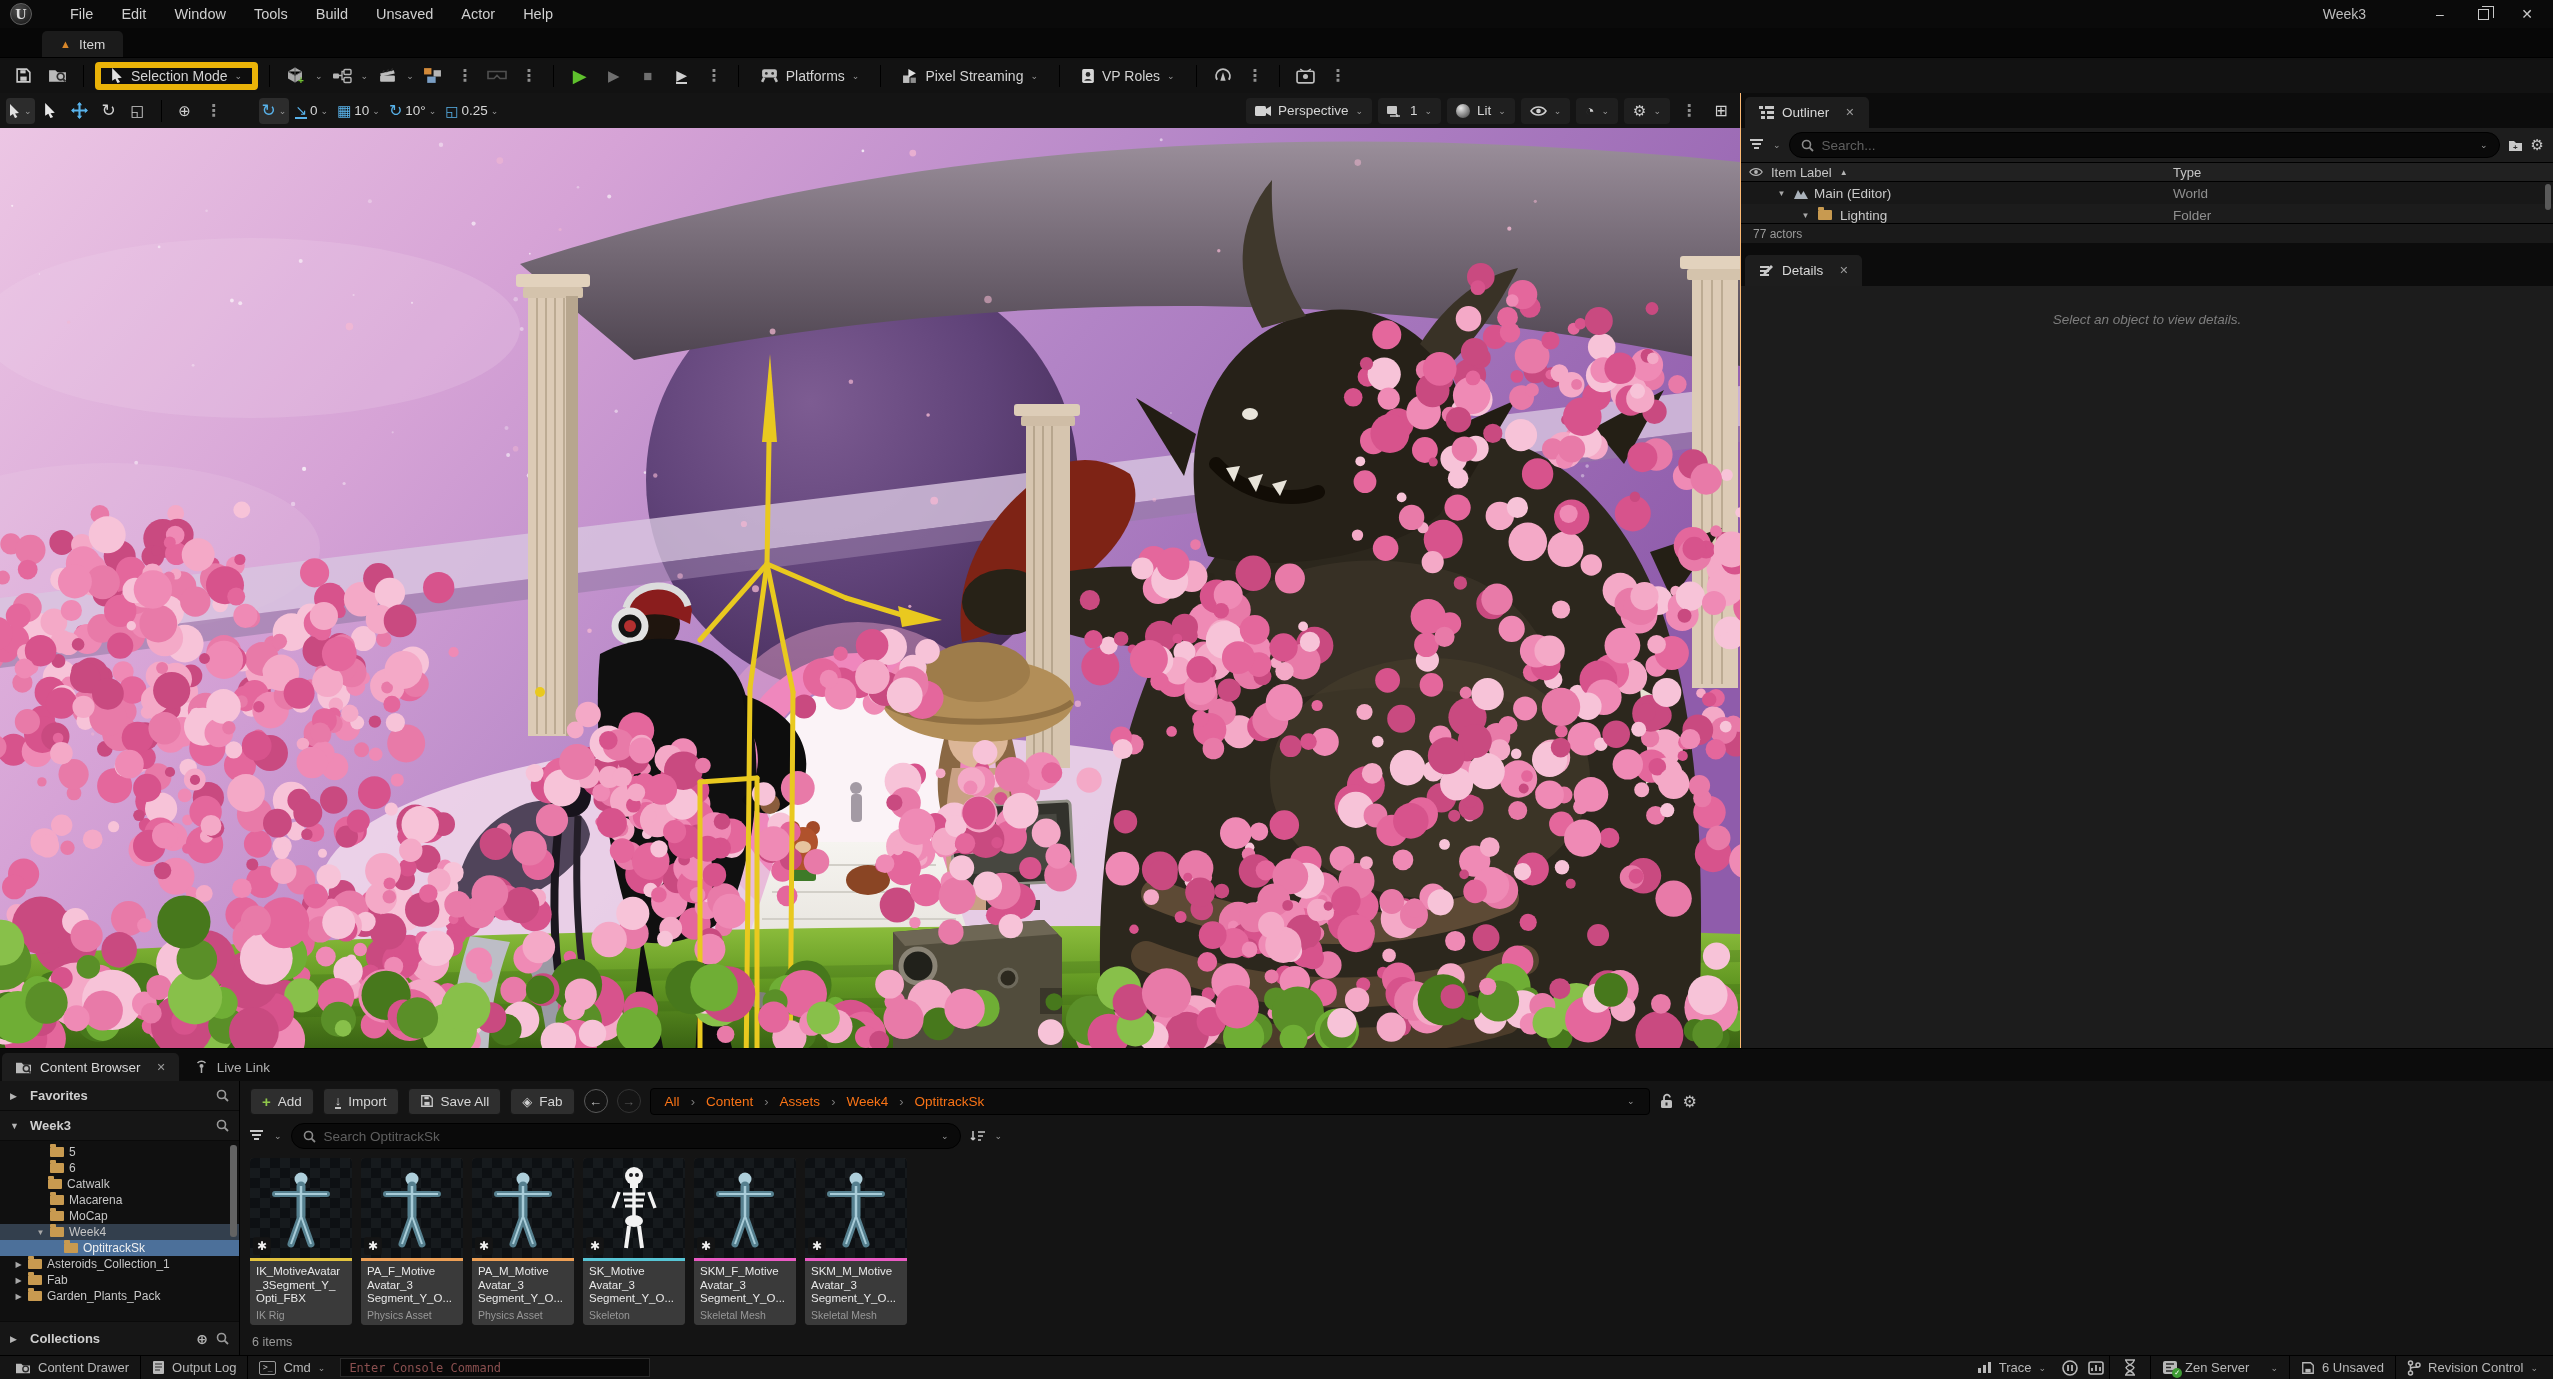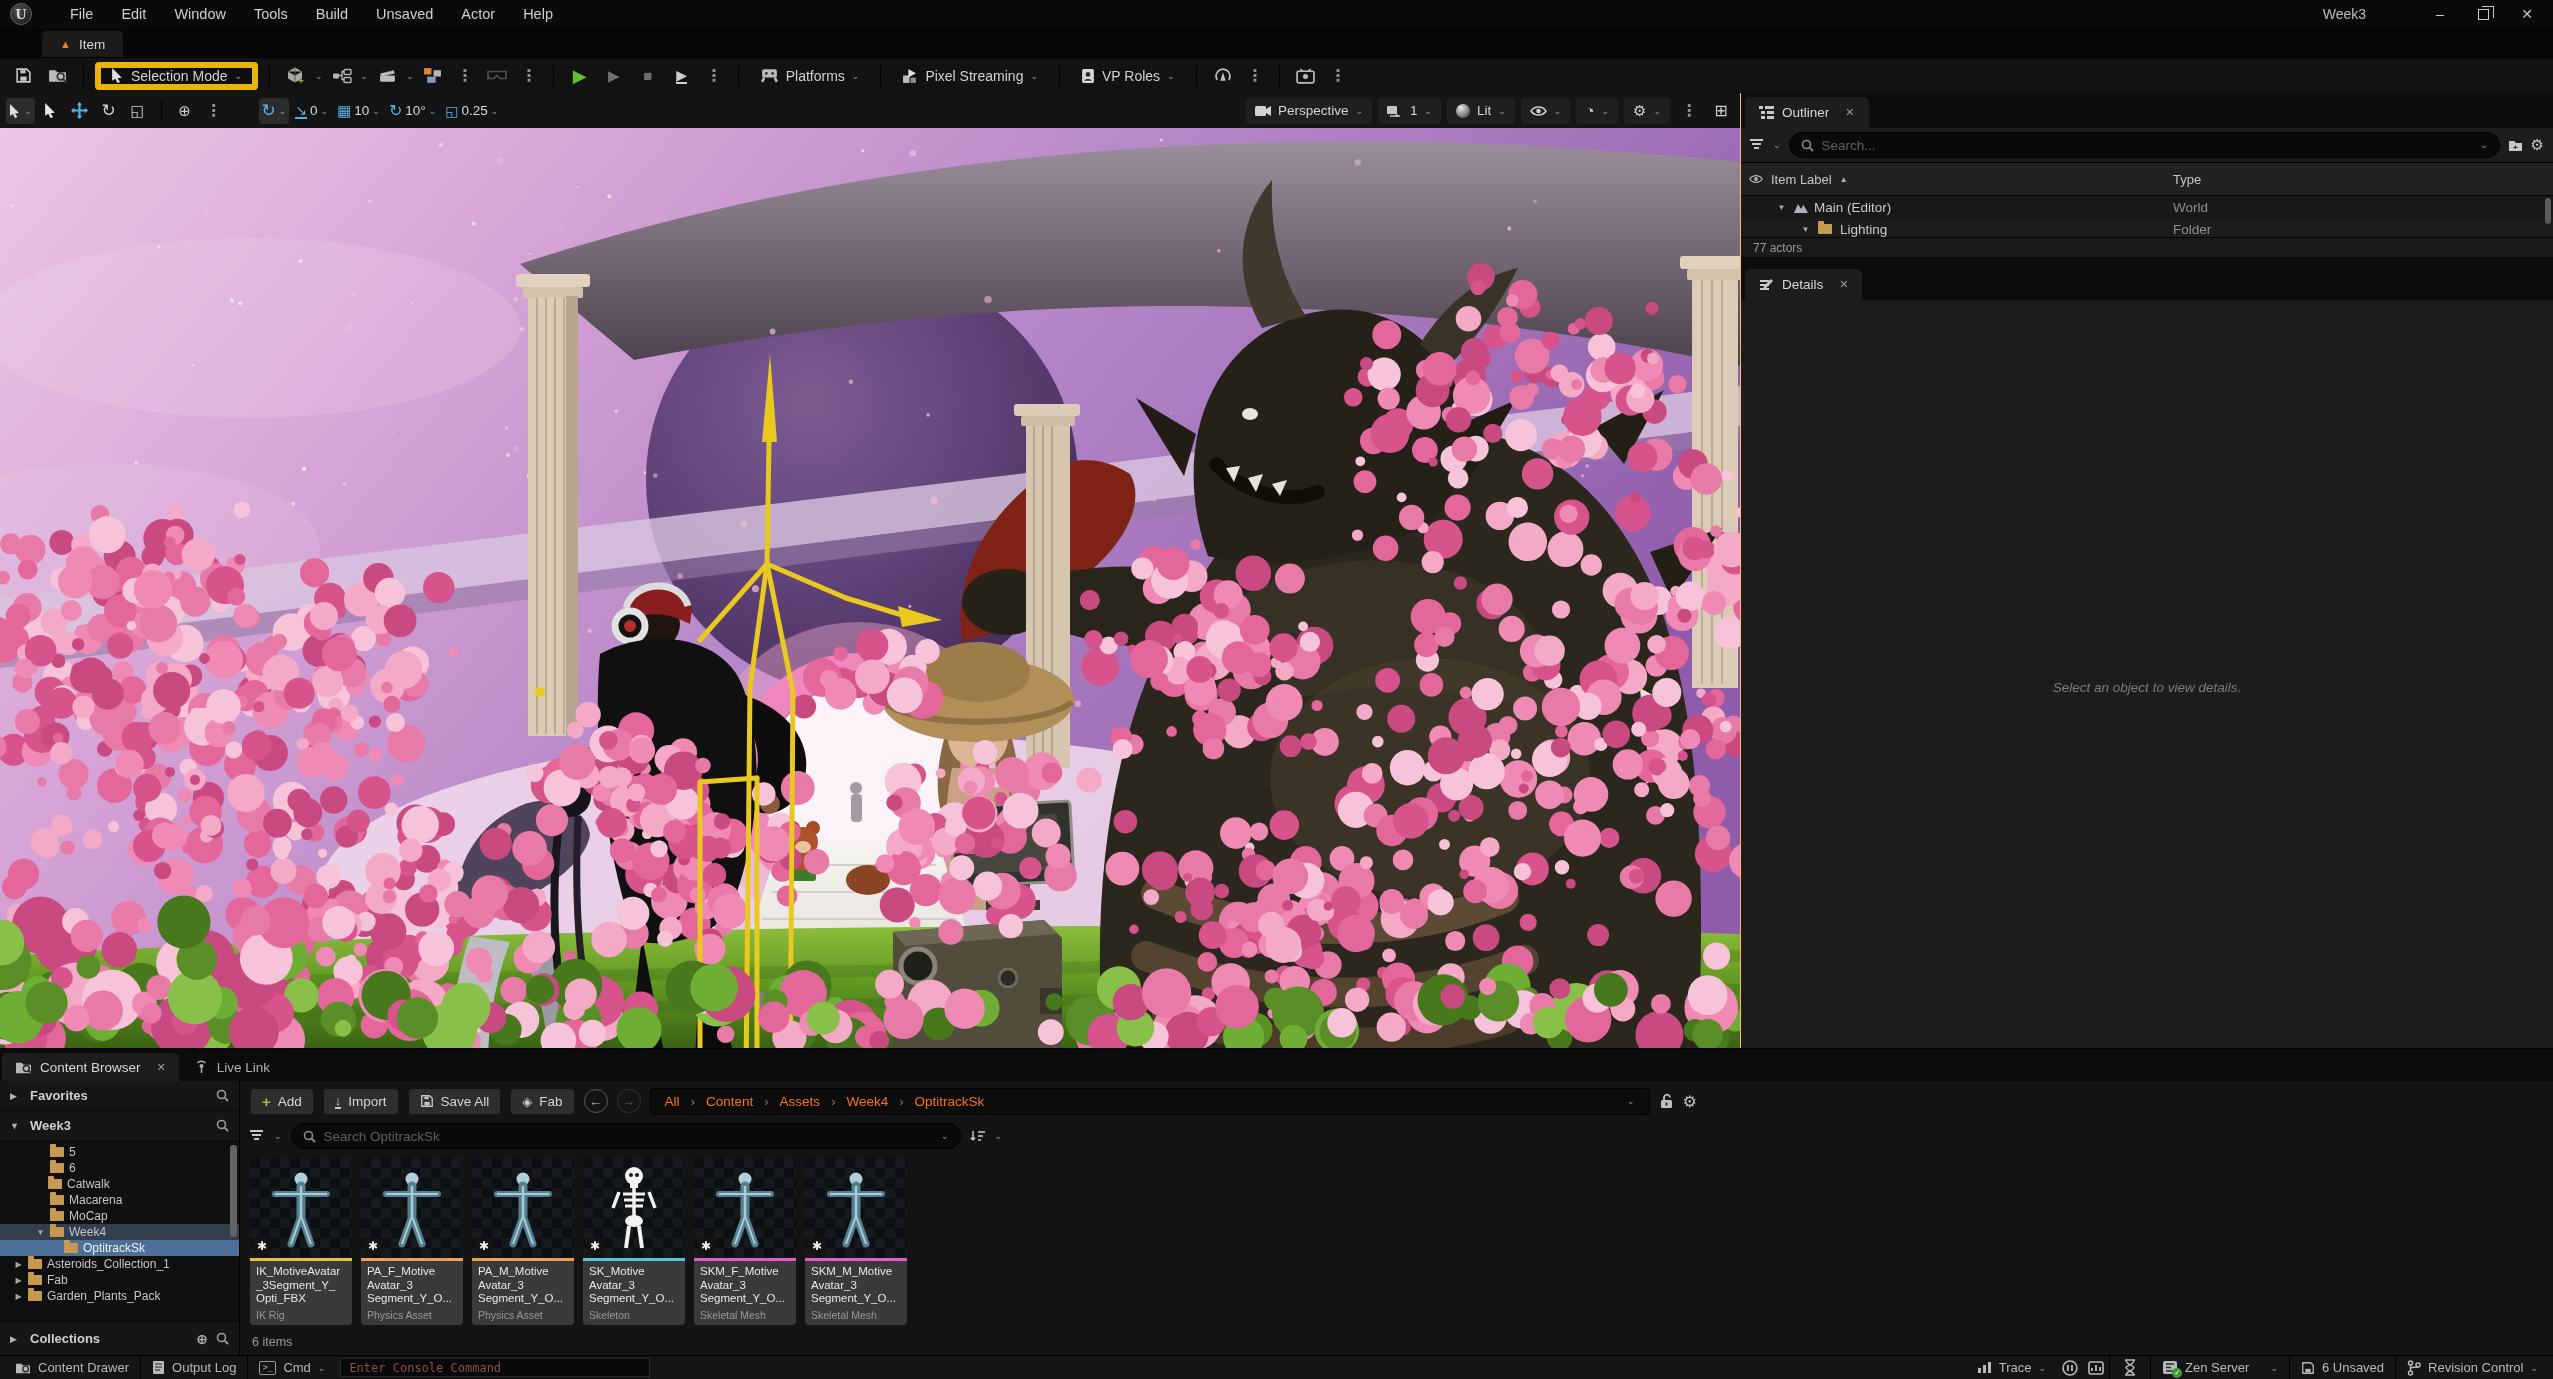--- a/index.html
+++ b/index.html
@@ -55,31 +55,31 @@
 
 
 .rpanel{flex:1;background:#141414;border-left:1px solid #fdba74;display:flex;flex-direction:column;min-width:0}
 .ptabrow{height:35px;background:#0c0c0c;display:flex;align-items:flex-end;padding-left:4px;flex:none}
 .ptab{height:31px;display:flex;align-items:center;gap:8px;background:#1d1d1d;border-radius:5px 5px 0 0;padding:0 14px;font-size:13.5px;color:#d8d8d8}
 .tab-x{color:#9a9a9a;font-size:11px;margin-left:8px}
 .ol-search-row{height:34px;display:flex;align-items:center;gap:8px;padding:0 9px;background:#1d1d1d;flex:none}
 .searchpill{flex:1;display:flex;align-items:center;gap:8px;background:#0a0a0a;border:1px solid #000;border-radius:13px;height:26px;padding:0 11px}
 .searchpill input{flex:1;background:none;border:none;outline:none;color:#cfcfcf;font-size:13.5px;min-width:0;font-family:inherit}
 .searchpill input::placeholder{color:#5f5f5f}
-.ol-header{height:34px;background:#212121;border-top:1px solid #000;border-bottom:1px solid #000;display:flex;align-items:center;font-size:13px;color:#c6c6c6;position:relative;flex:none;padding-left:8px;gap:8px}
+.ol-header{height:20px;background:#212121;border-top:1px solid #000;border-bottom:1px solid #000;display:flex;align-items:center;font-size:13px;color:#c6c6c6;position:relative;flex:none;padding-left:8px;gap:8px}
 .type-col{position:absolute;left:432px}
 .sort-arrow{font-size:8px;color:#b5b5b5}
 .ol-rows{height:41px;overflow:hidden;background:#181818;position:relative;flex:none}
 .ol-row{height:22px;display:flex;align-items:center;font-size:13.5px;position:relative;gap:6px}
 .ol-row:nth-child(2){background:#1c1c1c}
 .ol-type{position:absolute;left:432px;color:#8f8f8f}
 .ol-scroll{position:absolute;right:2px;top:2px;width:6px;height:26px;background:#5a5a5a;border-radius:3px}
 .ol-footer{height:20px;display:flex;align-items:center;padding-left:12px;font-size:12px;color:#9a9a9a;background:#1a1a1a;border-top:1px solid #000;flex:none}
 .splitter{height:8px;background:#0c0c0c;flex:none}
-.details-body{flex:1;background:#1c1c1c;display:flex;justify-content:center;align-items:center;padding-top:26px;font-size:13.5px;color:#7d7d7d;font-style:italic}
+.details-body{flex:1;background:#1c1c1c;display:flex;justify-content:center;align-items:flex-start;padding-top:26px;font-size:13.5px;color:#7d7d7d;font-style:italic}
 .world-ic{flex:none}
 .tree-caret{width:13px;font-size:8px;color:#a8a8a8;text-align:center;flex:none}
 .folder-ic{width:14px;height:10px;background:#c89a50;border-radius:1px;position:relative;flex:none;margin-right:2px}
 .folder-ic::before{content:"";position:absolute;top:-3px;left:0;width:6px;height:3px;background:#c89a50;border-radius:1px 1px 0 0}
 
 
 .cb{height:307px;display:flex;flex-direction:column;background:#141414;border-top:1px solid #000;flex:none}
 .cb-tabs{height:32px;background:#0c0c0c;display:flex;align-items:flex-end;padding-left:2px;flex:none;gap:2px}
 .cb-tab{height:28px;display:flex;align-items:center;gap:8px;background:#1d1d1d;border-radius:5px 5px 0 0;padding:0 13px;font-size:13.5px;color:#d8d8d8}
 .cb-tab.inactive{background:transparent;color:#b0b0b0}

